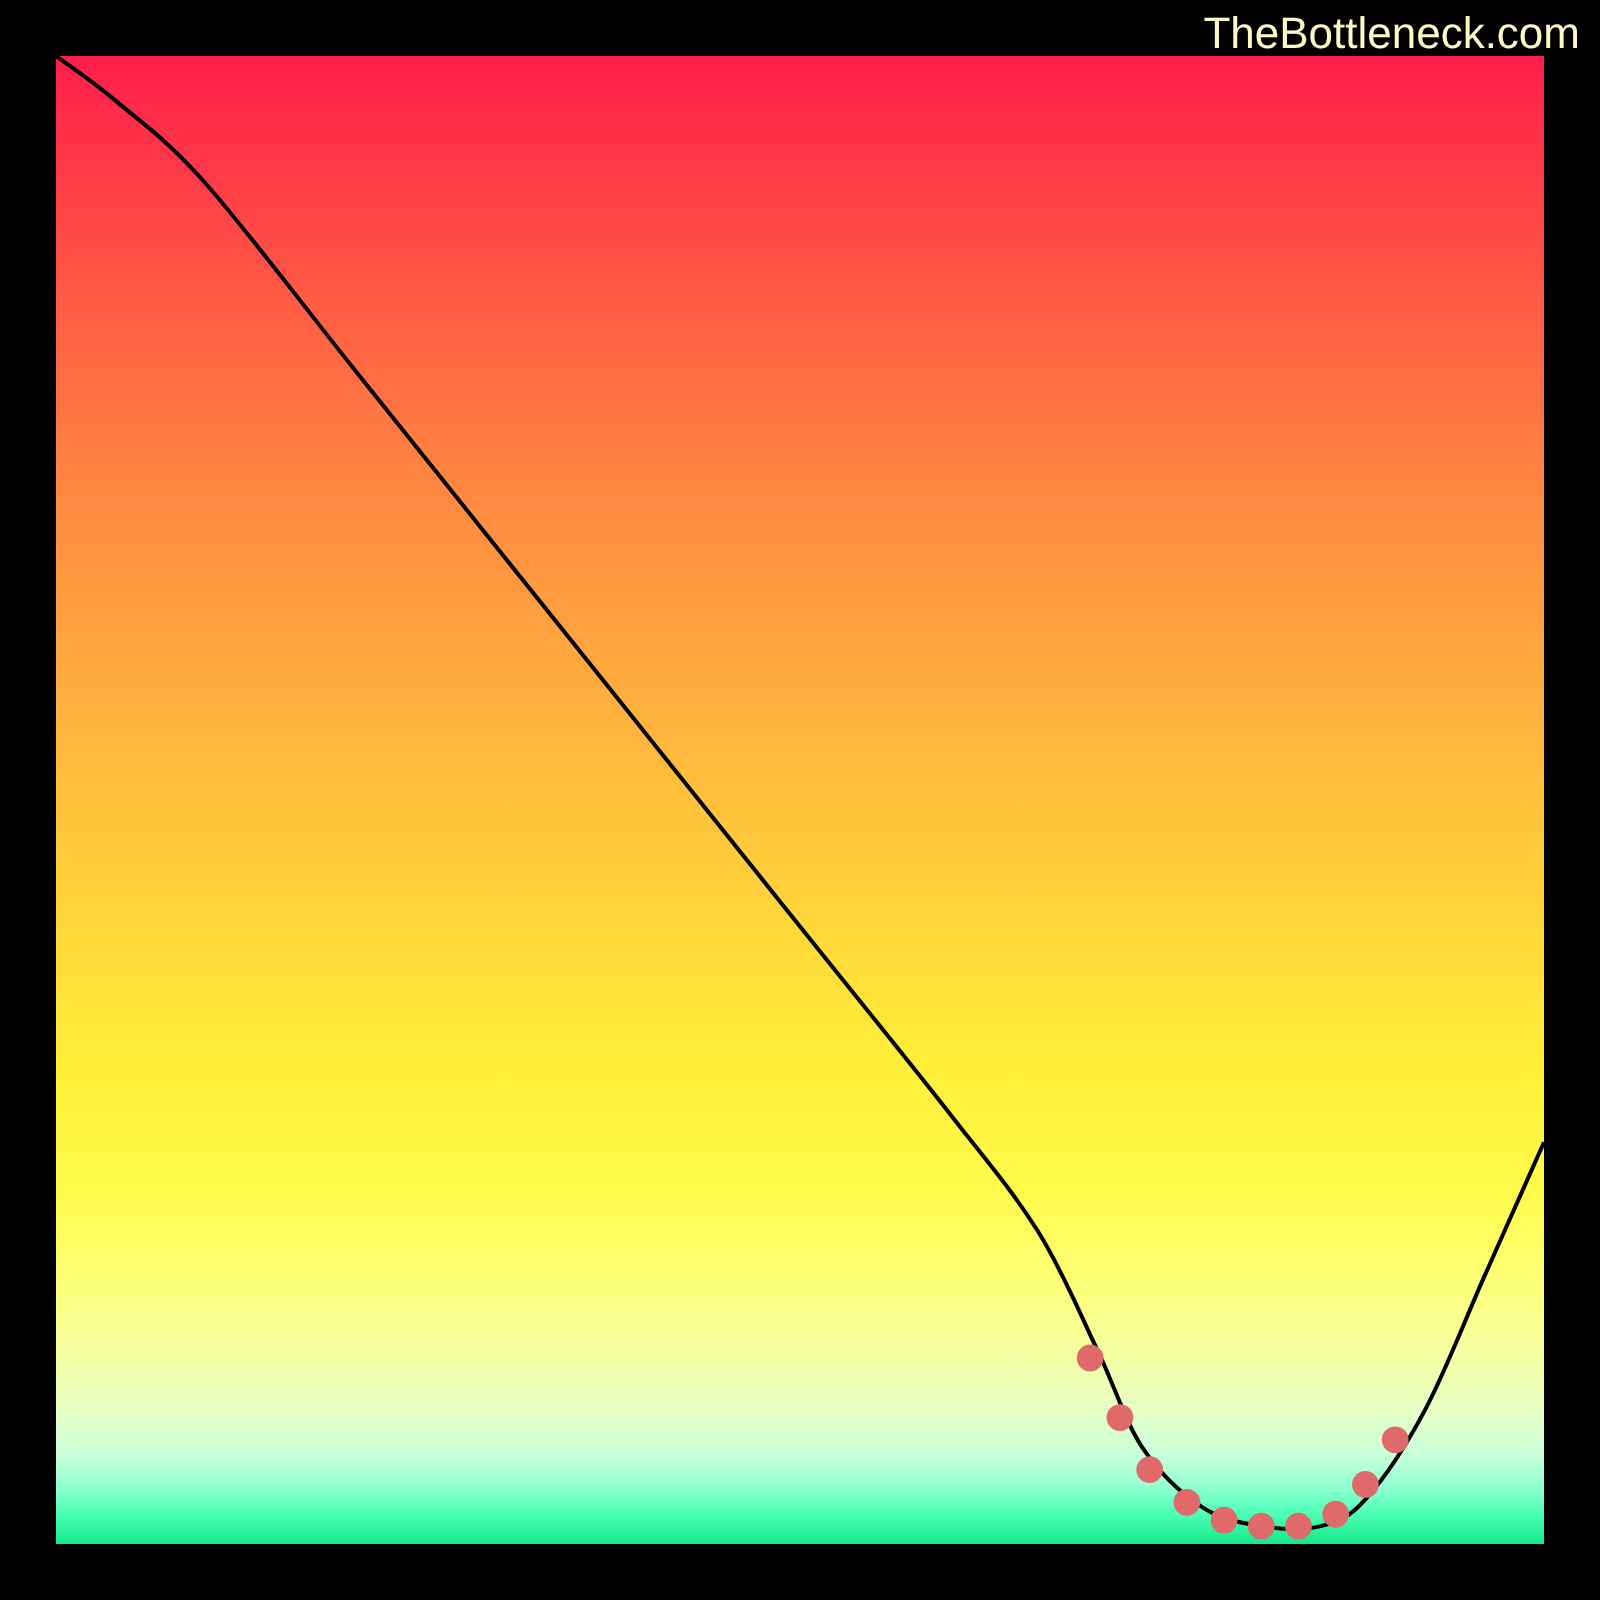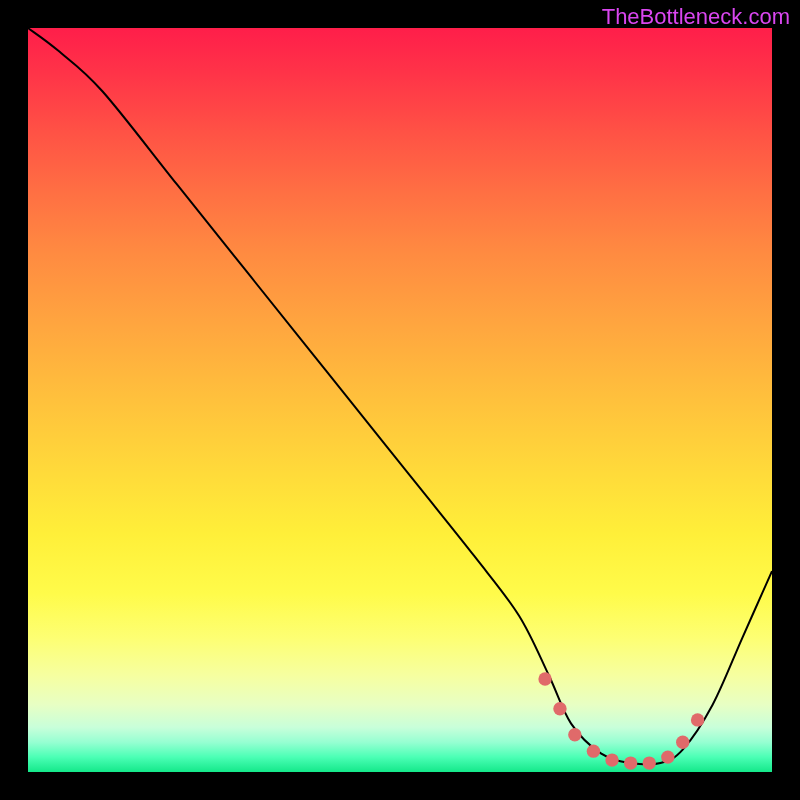--- a/index.html
+++ b/index.html
@@ -8,21 +8,21 @@
     height: 800px;
     background: #000;
     position: relative;
     font-family: Arial, sans-serif;
     overflow: hidden;
   }
   .watermark {
     position: absolute;
     top: 4px;
     right: 10px;
-    color: #d946ef;
+    color: #fef9c3;
     font-size: 22px;
     font-weight: 500;
     z-index: 10;
   }
   .plot {
     position: absolute;
     top: 28px;
     left: 28px;
     width: 744px;
     height: 744px;

